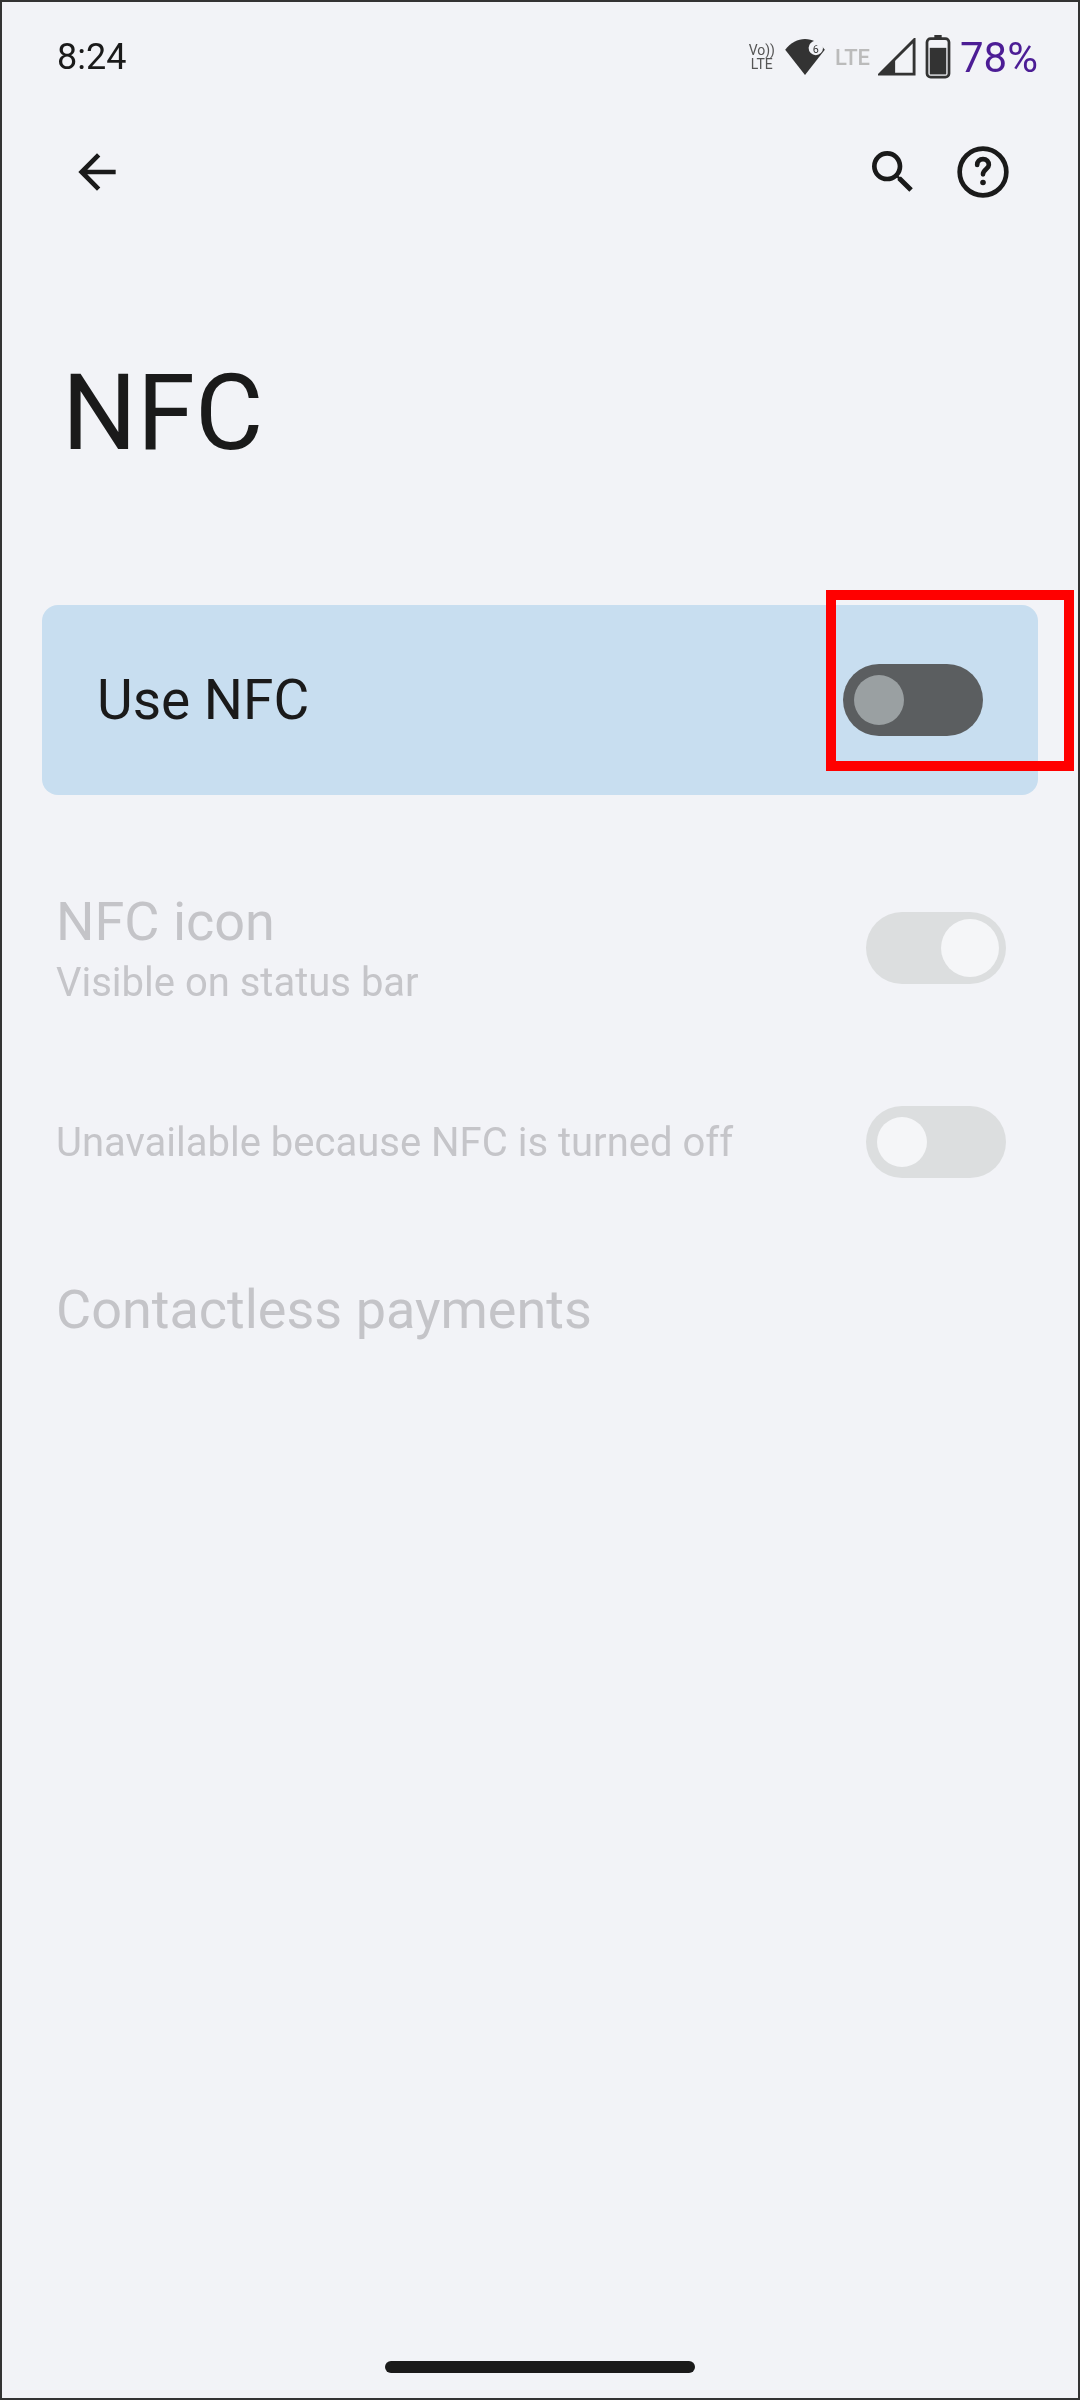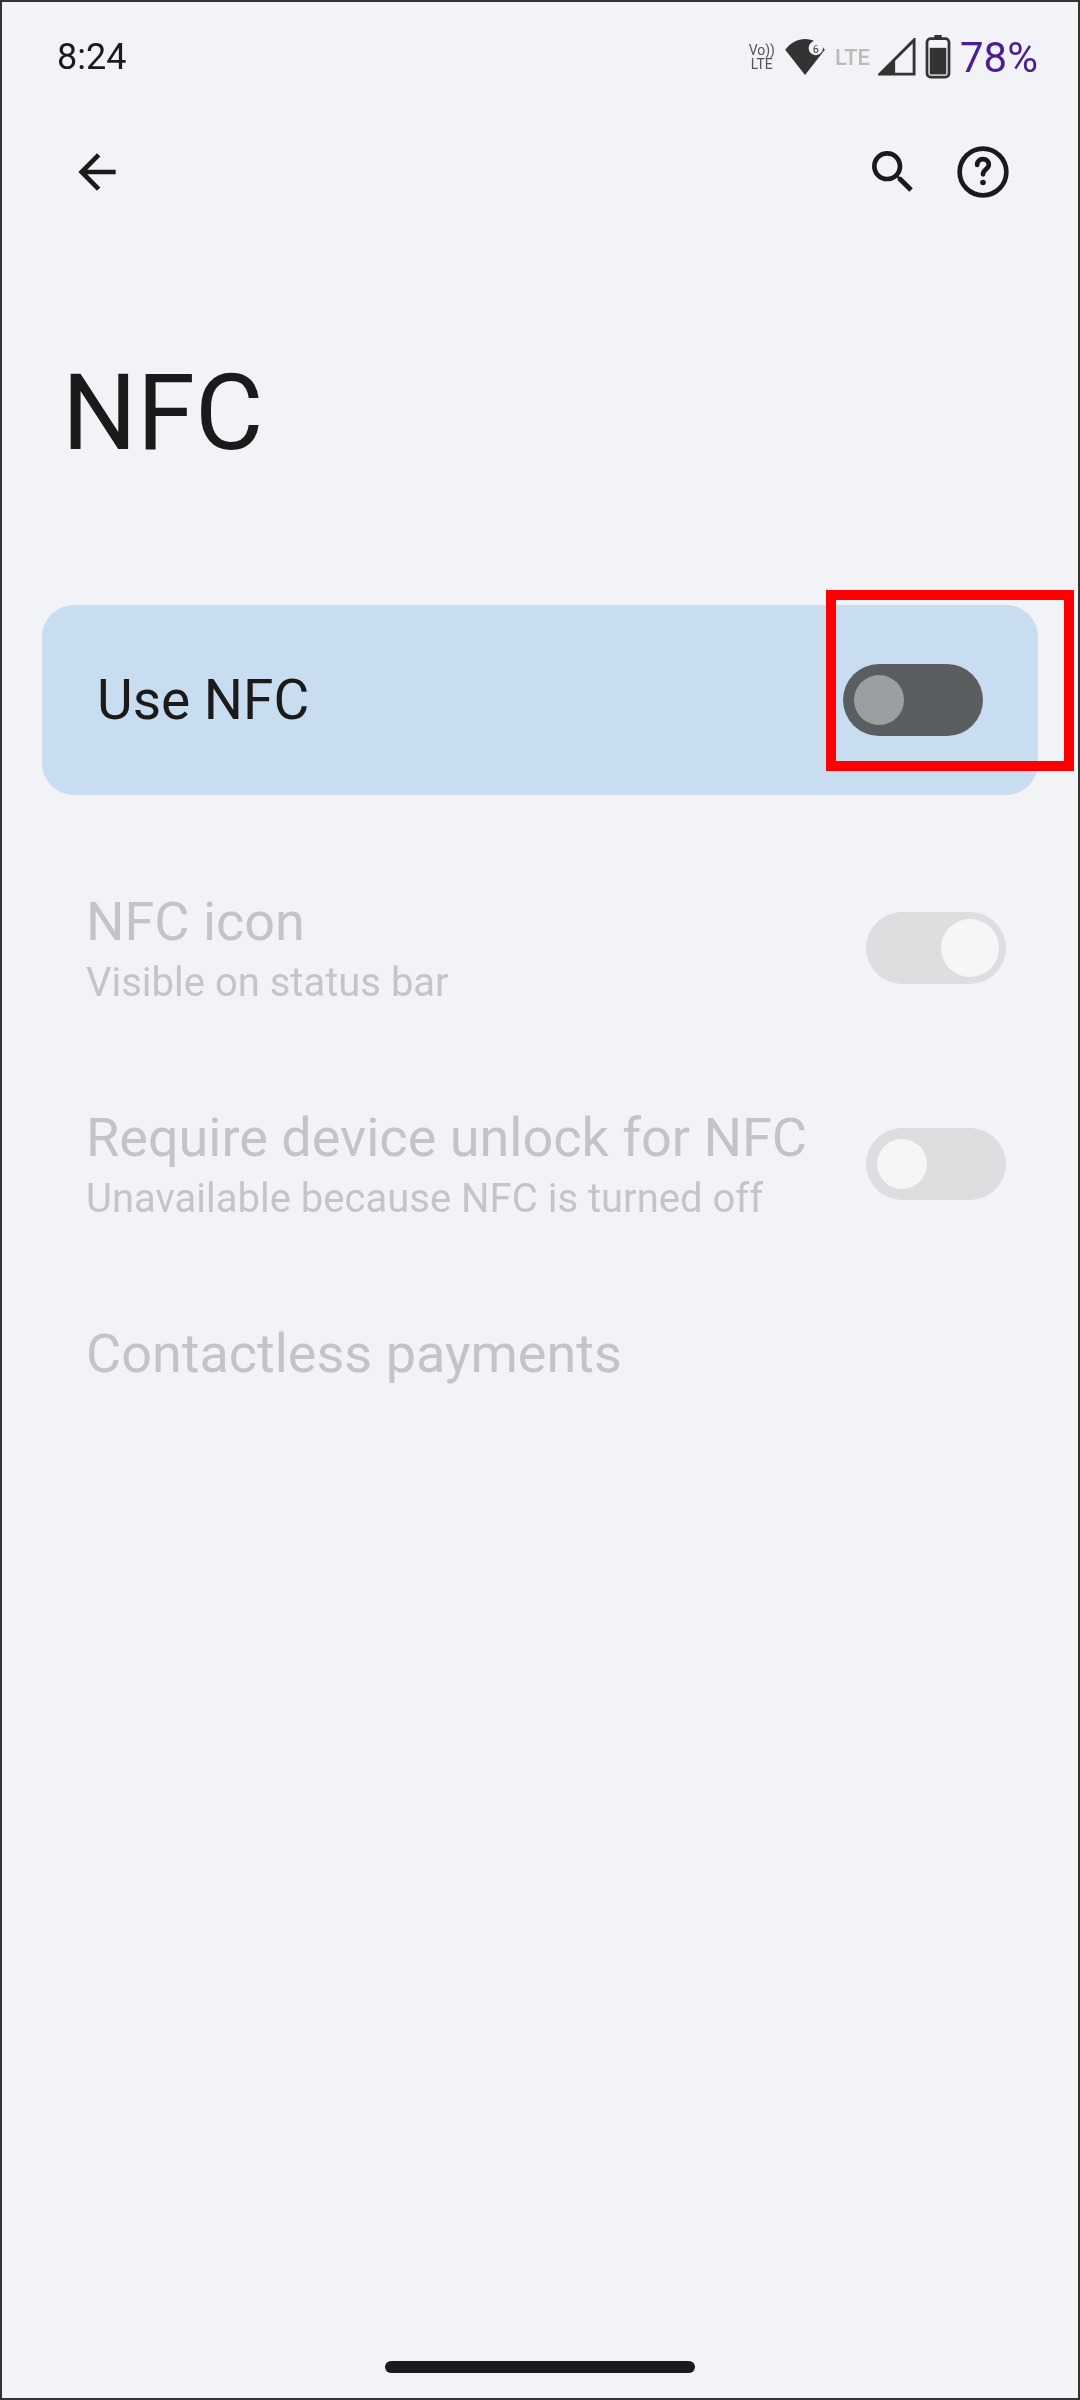--- a/index.html
+++ b/index.html
@@ -70,21 +70,21 @@
     }
     .page-title {
       padding: 110px 60px 130px 60px;
       font-size: 105px;
       font-weight: 400;
       color: #1a1a1a;
     }
     .primary-row {
       margin: 0 40px 0 40px;
       background: #c8def0;
-      border-radius: 32px;
+      border-radius: 16px;
       height: 190px;
       display: flex;
       align-items: center;
       padding: 0 55px;
       position: relative;
       justify-content: center;
     }
     .primary-row .label {
       font-size: 55px;
       color: #1a1a1a;
@@ -139,21 +139,21 @@
     .toggle.disabled-off .knob {
       position: absolute;
       width: 50px;
       height: 50px;
       border-radius: 50%;
       background: #f5f6f8;
       top: 11px;
       left: 11px;
     }
     .setting-row {
-      padding: 50px 60px 50px 84px;
+      padding: 50px 60px 50px 54px;
       display: flex;
       align-items: center;
     }
     .setting-row.first {
       margin-top: 45px;
     }
     .setting-text {
       flex: 1;
     }
     .setting-title {
@@ -260,21 +260,20 @@
   </div>
   <div class="setting-toggle">
     <div class="toggle disabled-on">
       <div class="knob"></div>
     </div>
   </div>
 </div>
 
 <div class="setting-row">
   <div class="setting-text">
-    <div class="setting-title">Require device unlock for NFC</div>
     <div class="setting-sub">Unavailable because NFC is turned off</div>
   </div>
   <div class="setting-toggle">
     <div class="toggle disabled-off">
       <div class="knob"></div>
     </div>
   </div>
 </div>
 
 <div class="setting-row">

